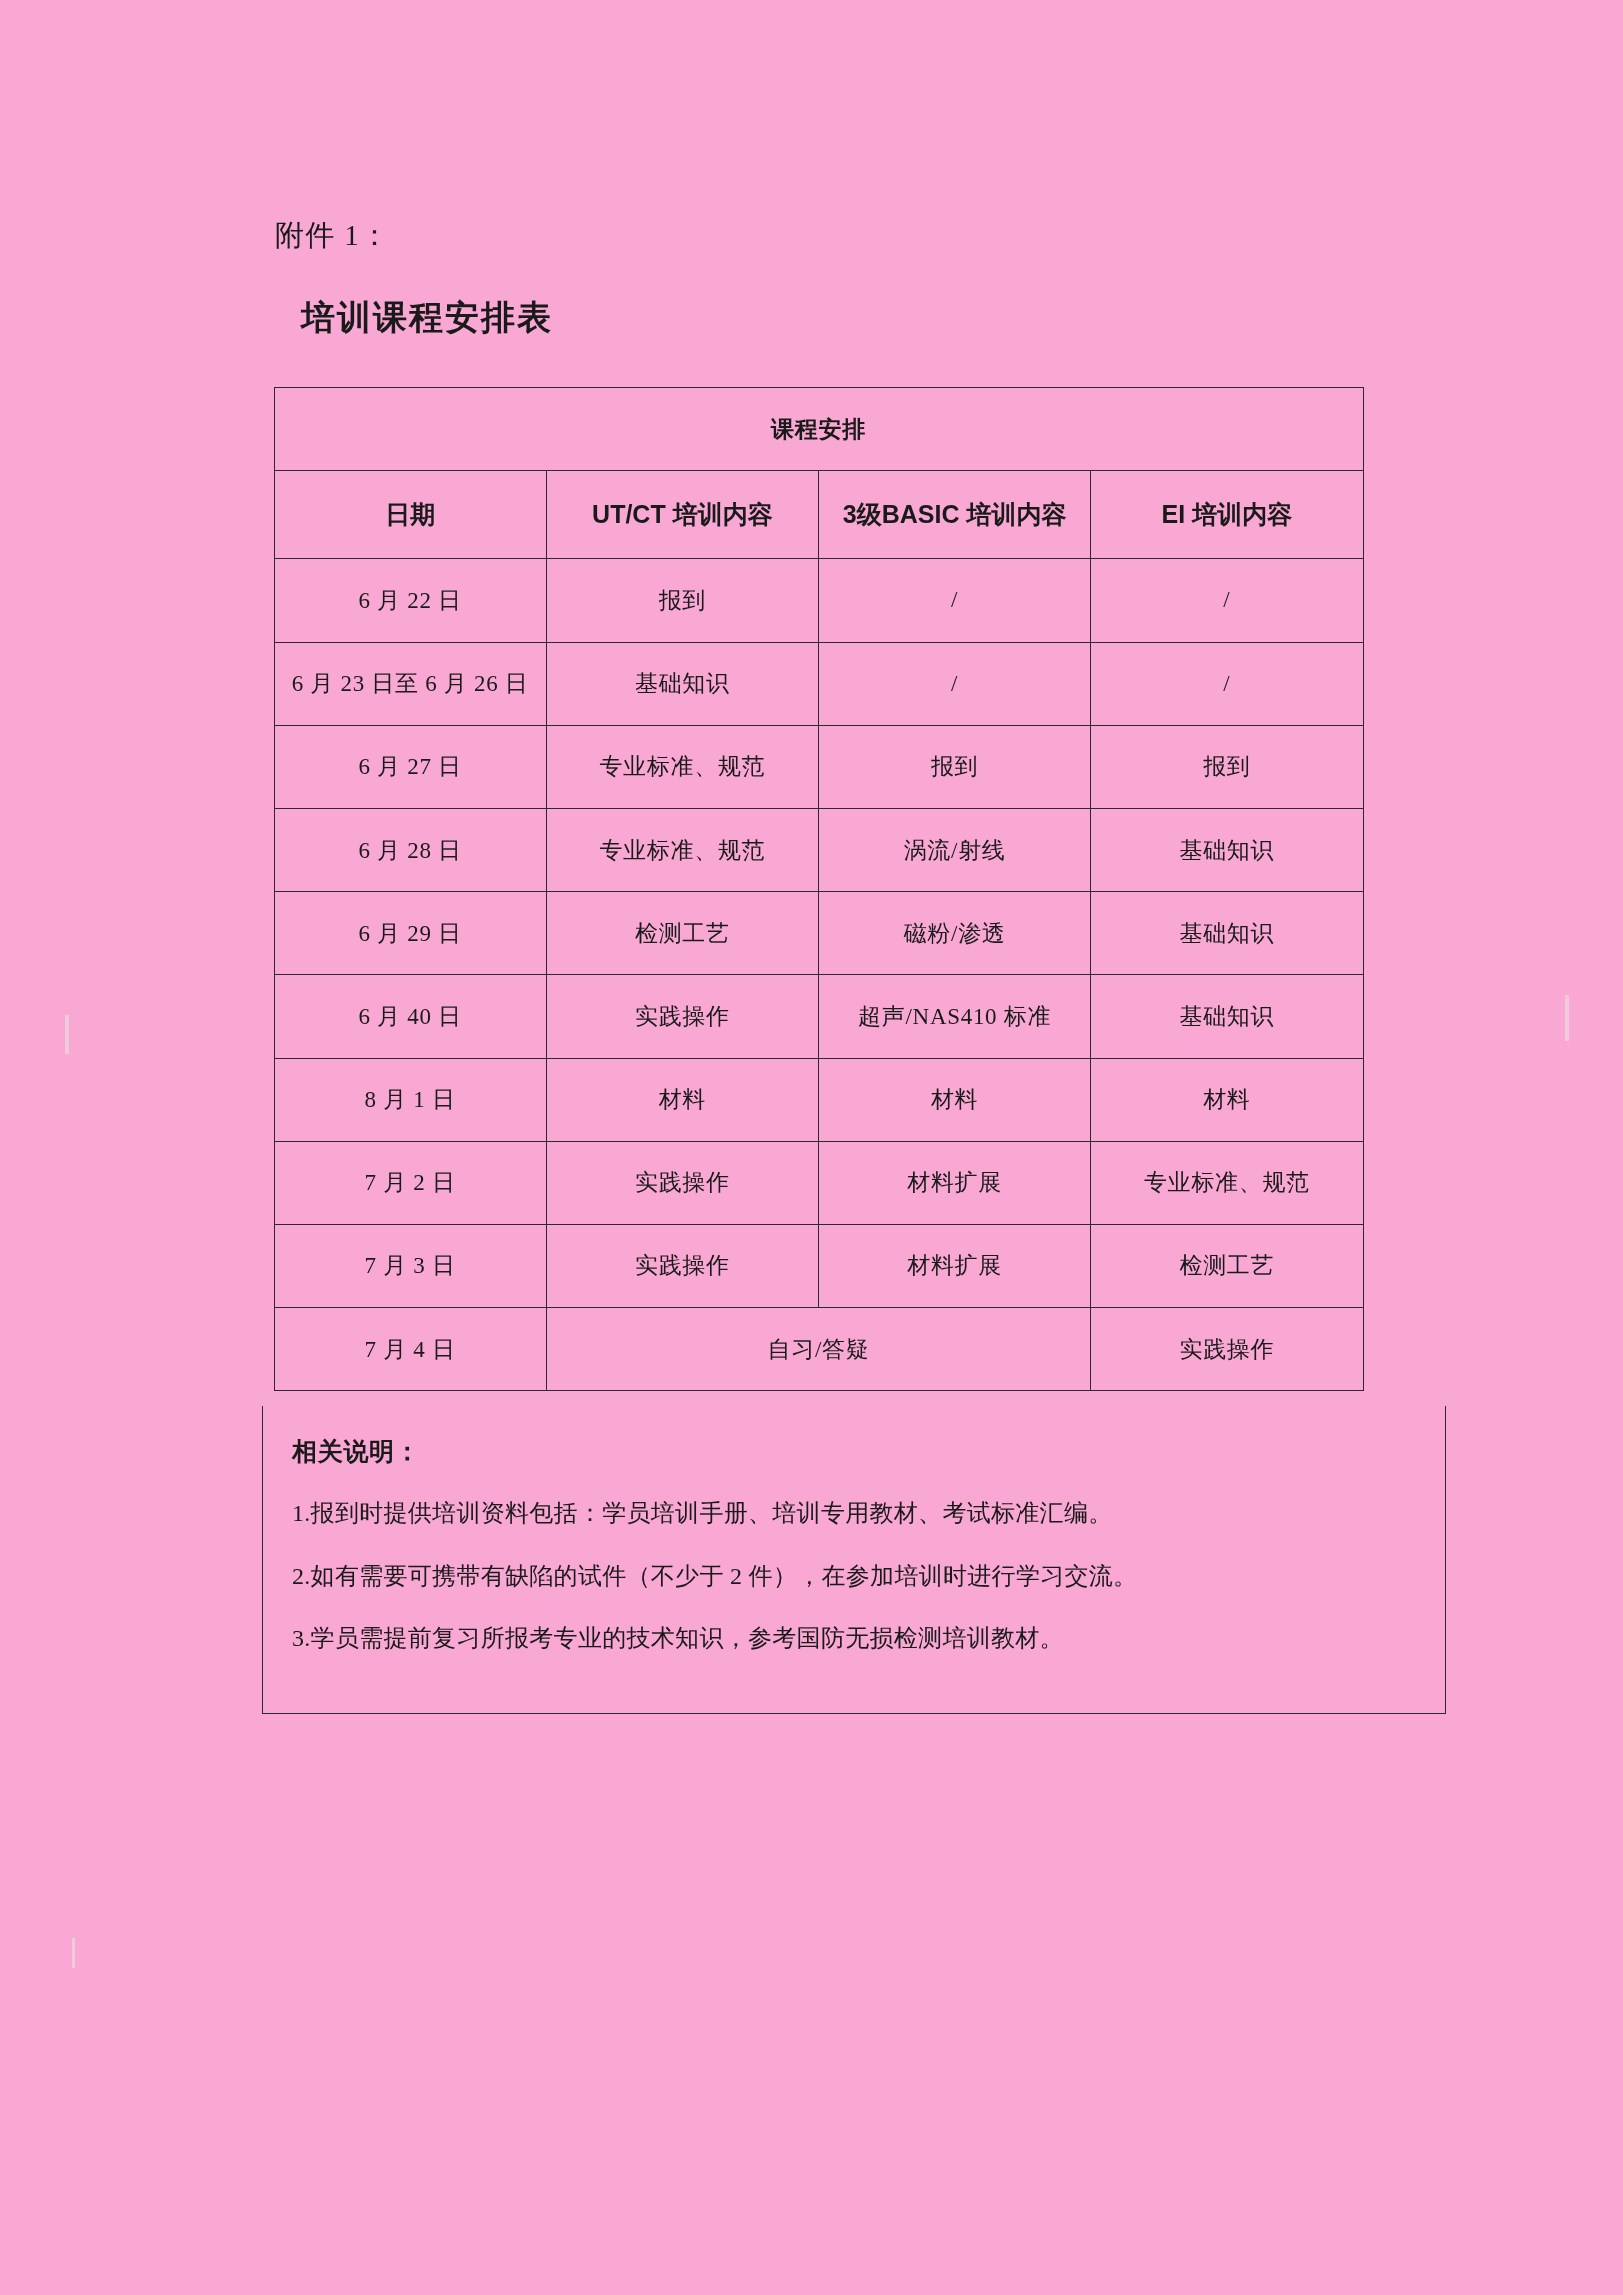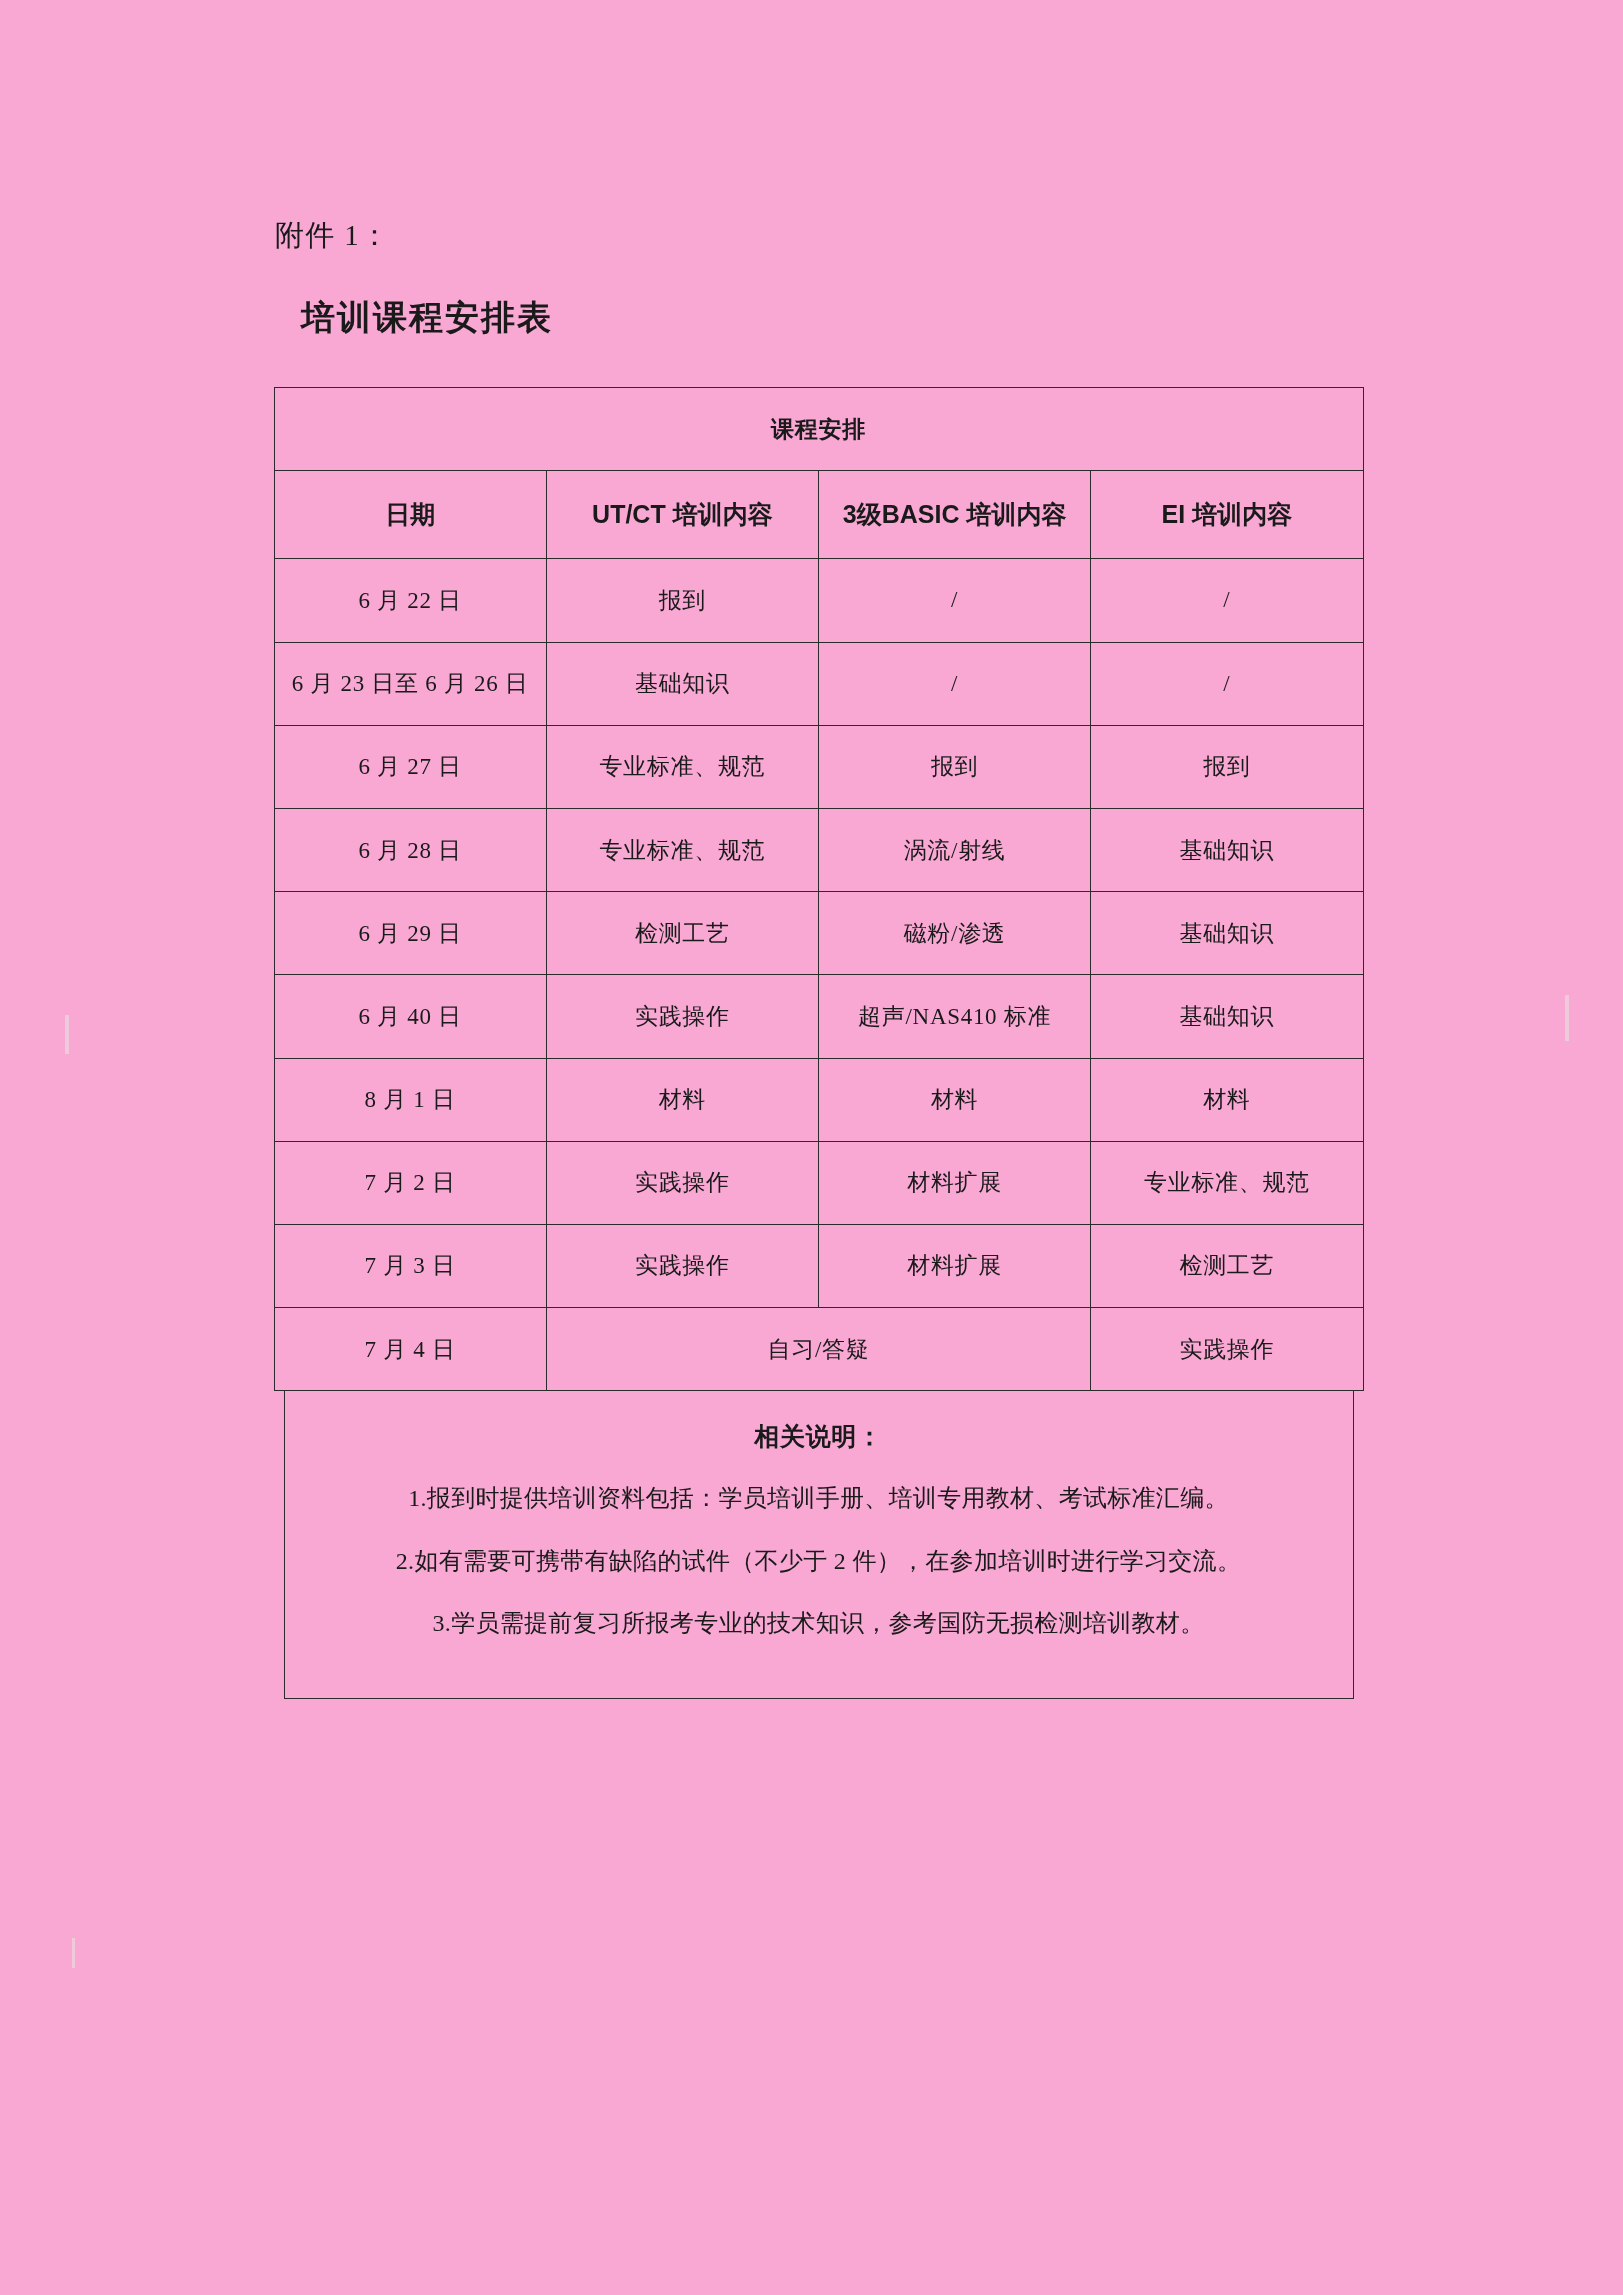--- a/index.html
+++ b/index.html
@@ -42,21 +42,21 @@
     font-weight: bold;
     letter-spacing: 2px;
     margin: 0 0 46px 0;
     padding-left: 39px;
     font-family: "Liberation Sans", "DejaVu Sans", sans-serif;
   }
 
   table.schedule {
     border-collapse: collapse;
     width: 1090px;
-    margin: 0 auto;
+    margin: 15px auto;
     table-layout: fixed;
   }
 
   table.schedule td {
     border: 1.3px solid #2b2b2b;
     text-align: center;
     vertical-align: middle;
     font-size: 23px;
     height: 77px;
     padding: 2.6px 3.9px;
@@ -81,28 +81,27 @@
   }
 
   td.col-date   { width: 288px; }
   td.col-utct   { width: 229px; }
   td.col-basic  { width: 288px; }
   td.col-ei     { width: 285px; }
 
   td.slash { font-size: 25px; }
 
   .notes-box {
-    width: 1070px;
+    width: 1184px;
     margin: 0 auto;
     border: 1.3px solid #2b2b2b;
     border-top: none;
     box-sizing: border-box;
     padding: 29px 29px 59px 29px;
     min-height: 301px;
-    text-align: center;
   }
   .notes-title {
     font-size: 25px;
     font-weight: bold;
     margin: 0 0 29px 0;
     letter-spacing: 0.7px;
   }
   .note-line {
     font-size: 24px;
     line-height: 1.35;

